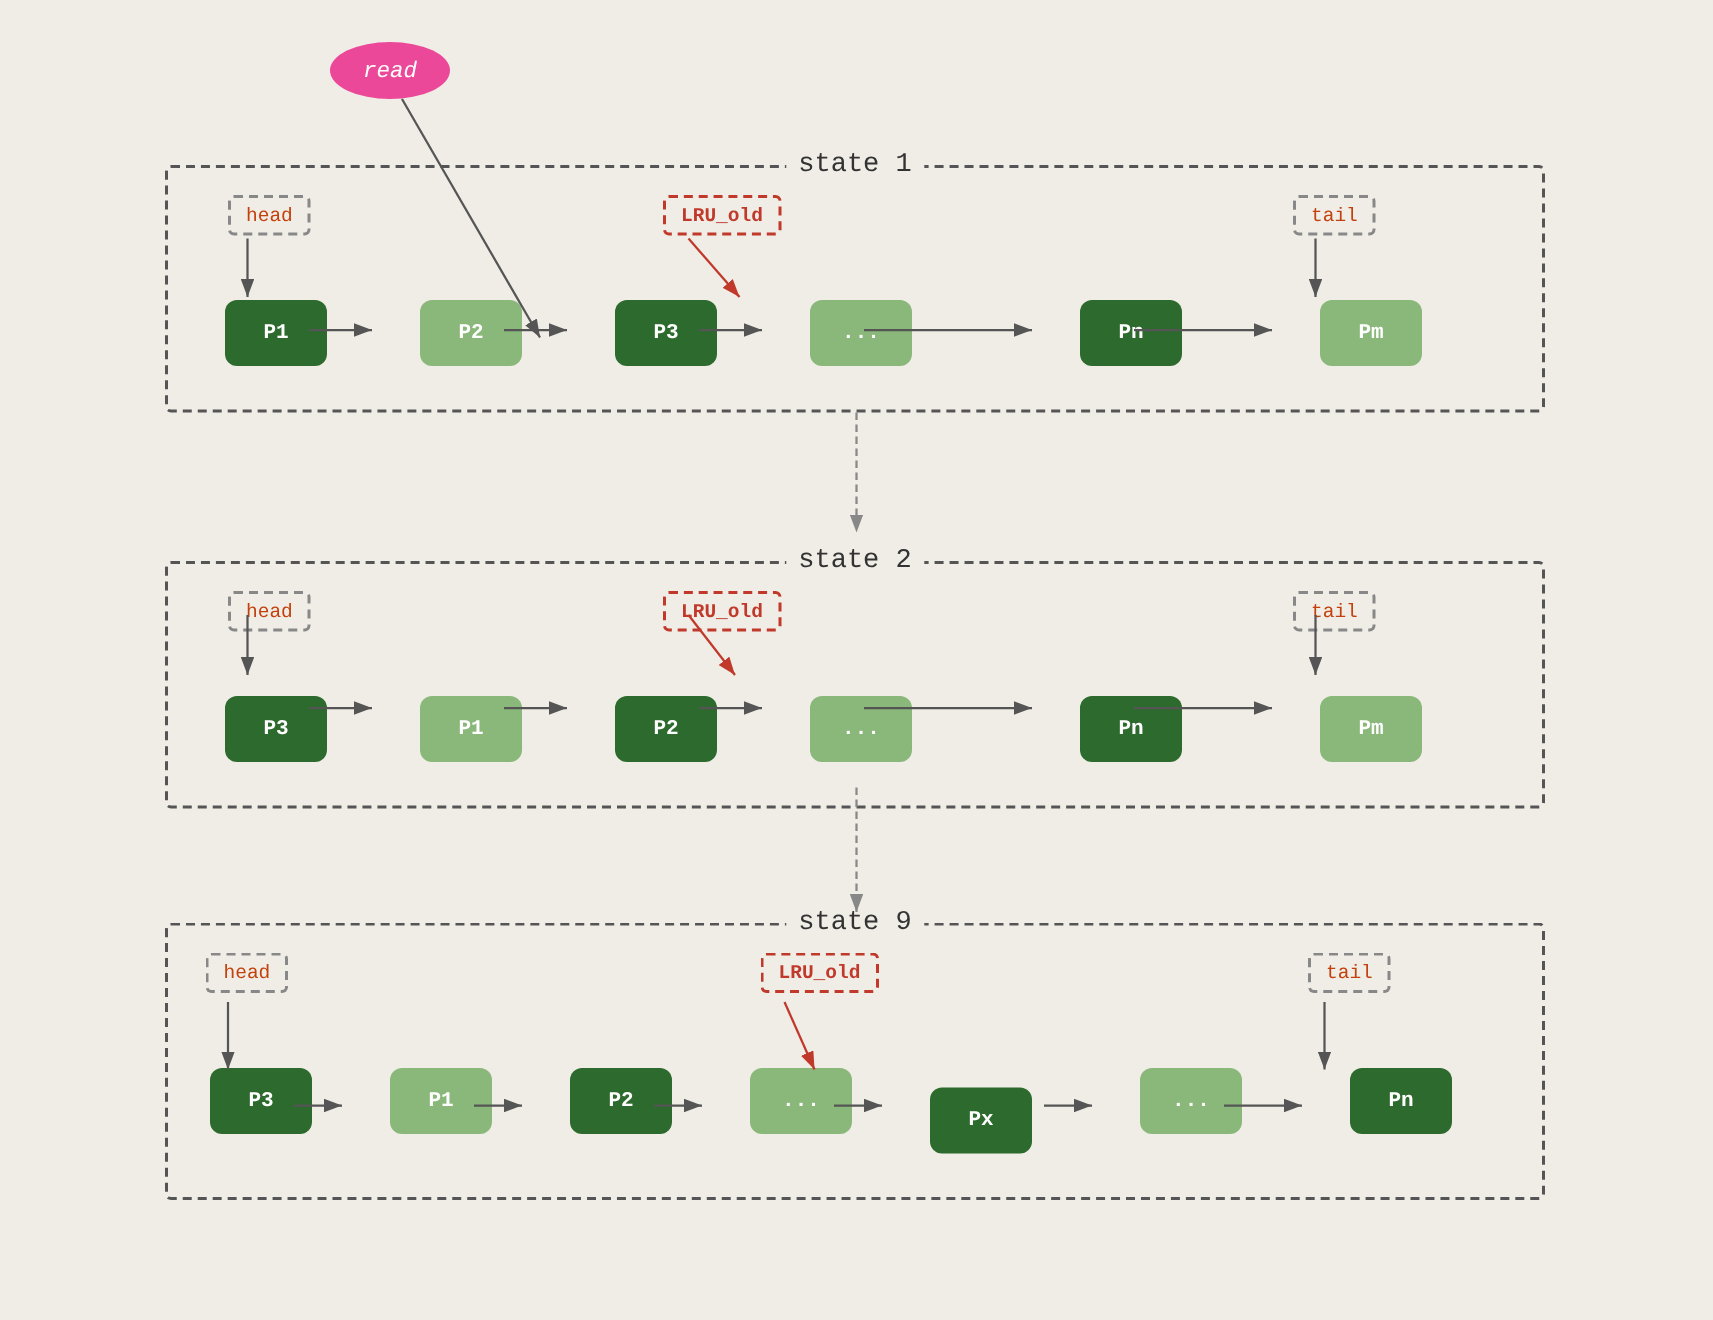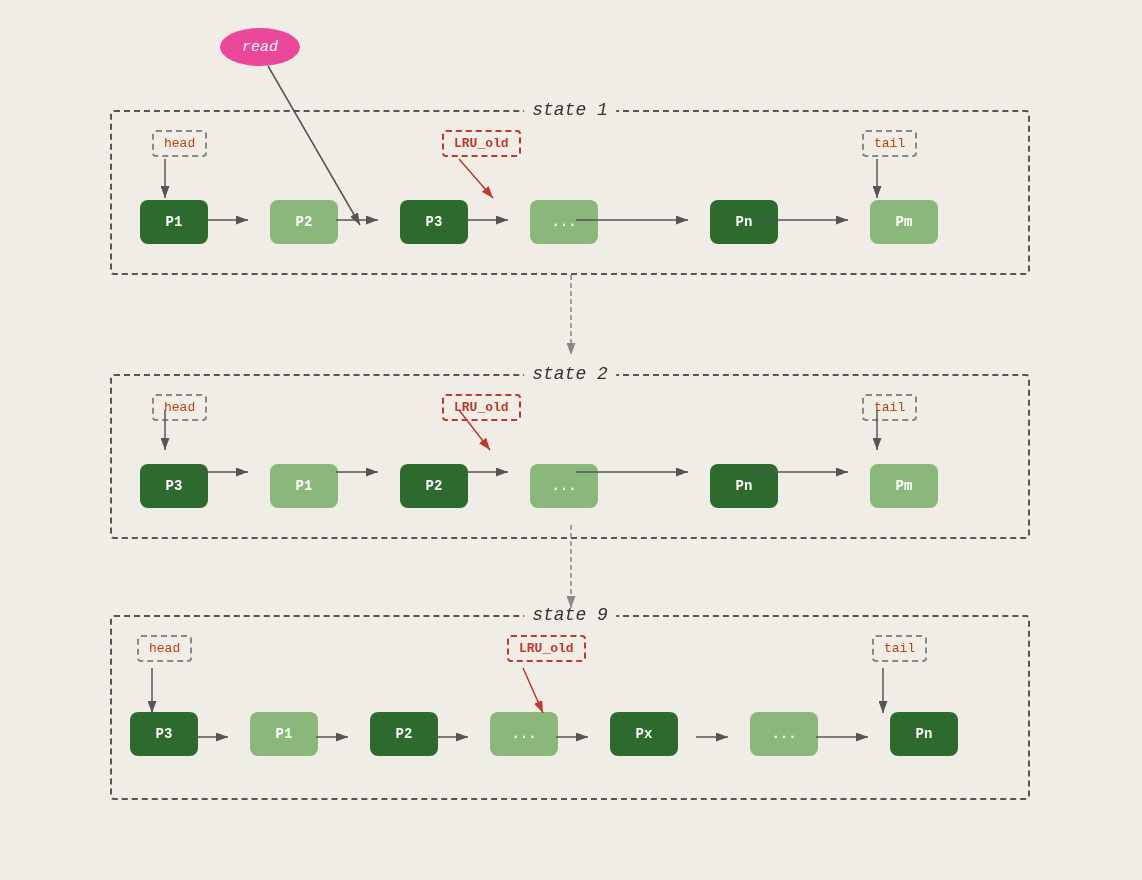--- a/index.html
+++ b/index.html
@@ -66,21 +66,20 @@
 
     .state-label {
       position: absolute;
       top: -12px;
       left: 50%;
       transform: translateX(-50%);
       background: #f0ede6;
       padding: 0 8px;
       font-size: 18px;
       color: #333;
-      font-style: italic;
     }
 
     
     .ptr-box {
       position: absolute;
       border: 2px dashed #888;
       border-radius: 4px;
       padding: 4px 10px;
       font-size: 13px;
       color: #c2410c;
@@ -98,20 +97,21 @@
       position: absolute;
       width: 68px;
       height: 44px;
       border-radius: 8px;
       display: flex;
       align-items: center;
       justify-content: center;
       font-size: 14px;
       font-weight: bold;
       color: white;
+      margin-left: 10px;
     }
 
     .dark-green { background: #2d6a2d; }
     .light-green { background: #8ab87a; }
 
     
     svg.arrows {
       position: absolute;
       top: 0;
       left: 0;
@@ -204,21 +204,21 @@
     </div>
 
     <div class="page-block dark-green" style="top:95px; left:18px;">P3</div>
 
     <div class="page-block light-green" style="top:95px; left:138px;">P1</div>
 
     <div class="page-block dark-green" style="top:95px; left:258px;">P2</div>
 
     <div class="page-block light-green" style="top:95px; left:378px;">...</div>
 
-    <div class="page-block dark-green" style="top:95px; left:498px;">Px</div>
+    <div class="page-block dark-green" style="top:108px; left:498px;">Px</div>
 
     <div class="page-block light-green" style="top:95px; left:638px;">...</div>
 
     <div class="page-block dark-green" style="top:95px; left:778px;">Pn</div>
   </div>
 
   <svg class="arrows">
     <defs>
       <marker id="arrowhead" markerWidth="8" markerHeight="6" refX="8" refY="3" orient="auto">
         <polygon points="0 0, 8 3, 0 6" fill="#555"></polygon>

